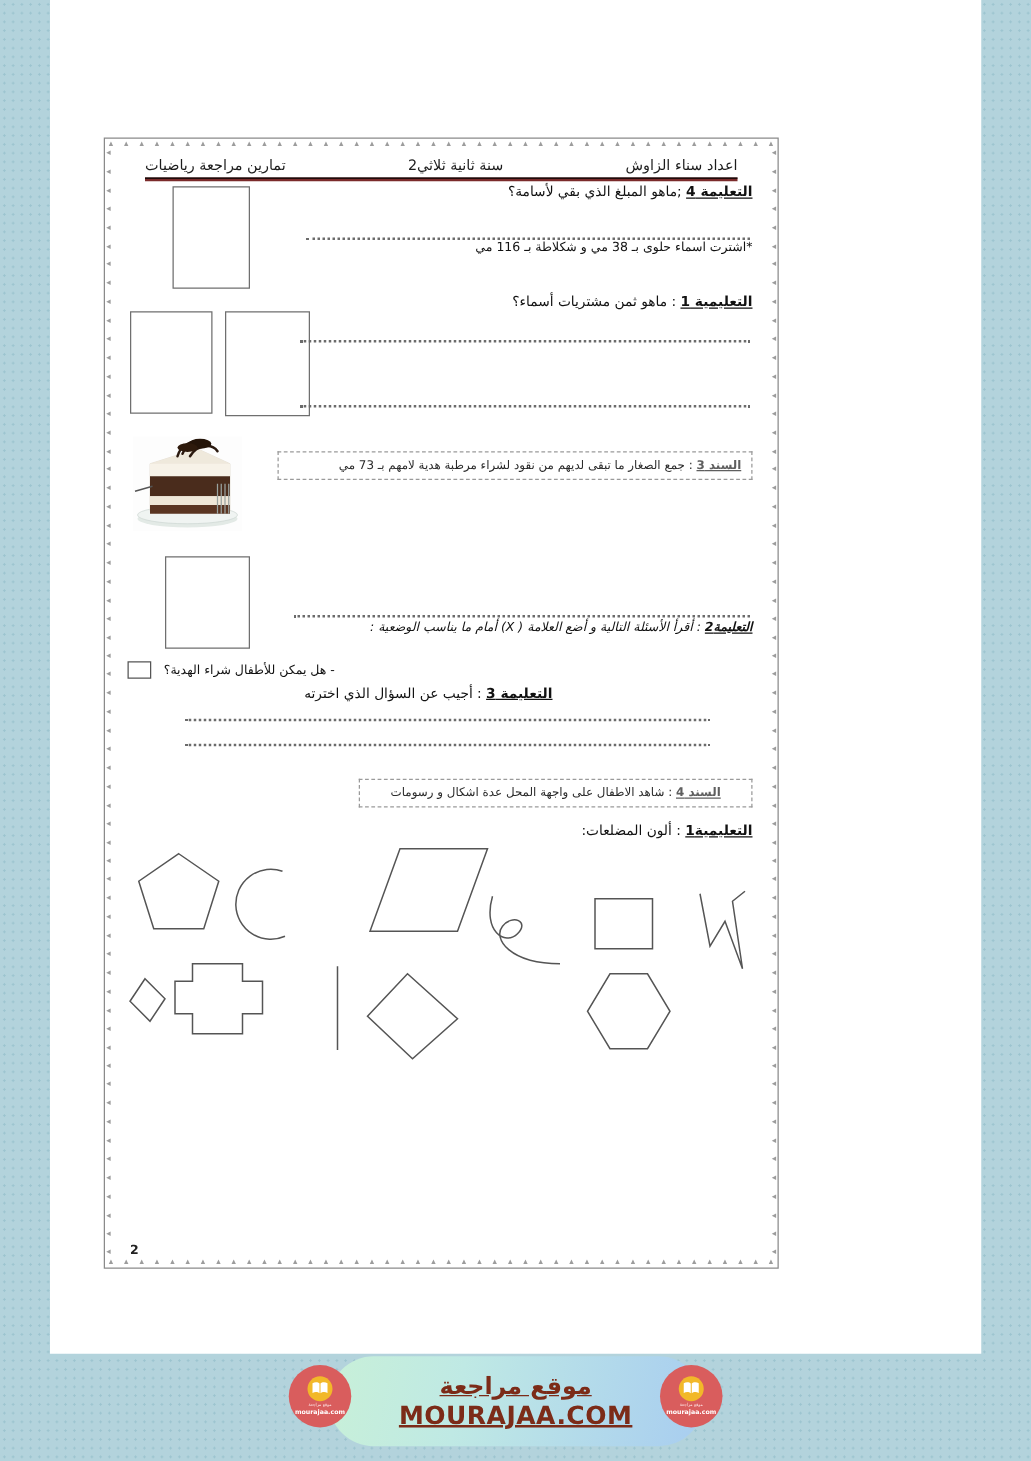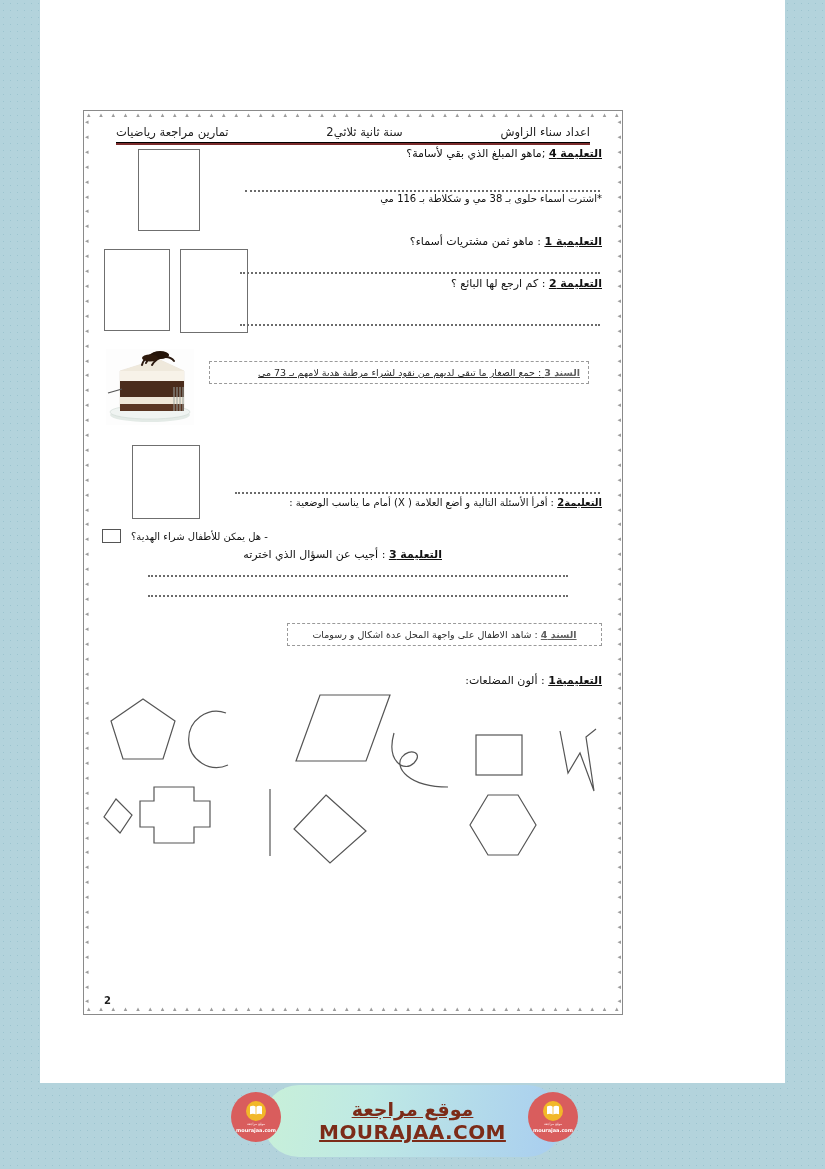--- a/index.html
+++ b/index.html
@@ -510,24 +510,20 @@
 
     <div style="position:relative; height:110px;">
       <div class="ansbox" style="position:absolute; left:2px; top:14px; width:66px; height:82px;"></div>
       <div class="ansbox" style="position:absolute; left:78px; top:14px; width:68px; height:84px;"></div>
 
       <div class="task-line" style="position:absolute; right:2px; top:0px; width:340px;">
         <span class="task-label">التعليمية 1</span>
         <span>: ماهو ثمن مشتريات أسماء؟</span>
       </div>
       <div class="dotline" style="position:absolute; right:2px; top:30px; width:360px;"></div>
-      <div class="task-line" style="position:absolute; right:2px; top:42px; width:340px;">
-        <span class="task-label">التعليمة 2</span>
-        <span>: كم ارجع لها  البائع ؟</span>
-      </div>
       <div class="dotline" style="position:absolute; right:2px; top:82px; width:360px;"></div>
     </div>
 
     <div style="position:relative; height:86px; margin-top:4px;">
       <div class="cake" style="position:absolute; left:4px; top:0px;">
         <svg width="88" height="76" viewBox="0 0 88 76">
           <rect x="0" y="0" width="88" height="76" fill="#fdfdfd"></rect>
           <ellipse cx="44" cy="66" rx="40" ry="7" fill="#e3eae6"></ellipse>
           <ellipse cx="44" cy="63" rx="40" ry="7" fill="#f0f4f2" stroke="#cfd8d4" stroke-width="0.6"></ellipse>
           <polygon points="14,60 14,22 52,10 78,22 78,60" fill="#f4efe6"></polygon>
@@ -546,30 +542,30 @@
           <ellipse cx="44" cy="9" rx="8" ry="3.5" fill="#2e1a0c"></ellipse>
           <g stroke="#9aa3a0" stroke-width="1" fill="none">
             <path d="M68 38 L68 62"></path>
               <path d="M71 38 L71 62"></path>
               <path d="M74 38 L74 62"></path>
             <path d="M77 38 L77 62"></path>
           </g>
           <path d="M2 44 L16 40" stroke="#555" stroke-width="1.2" fill="none"></path>
         </svg>
       </div>
-      <div class="sanad" style="position:absolute; right:15px; top:12px; width:380px;text-decoration:underline;">
+      <div class="sanad" style="position:absolute; right:2px; top:12px; width:380px;">
         <span class="sanad-label">السند 3</span>
         <span>:  جمع الصغار ما تبقى لديهم من نقود  لشراء مرطبة هدية  لامهم بـ 73 مي</span>
       </div>
     </div>
 
     <div style="position:relative; height:78px; margin-top:6px;">
       <div class="ansbox" style="position:absolute; left:30px; top:4px; width:68px; height:74px;"></div>
       <div class="dotline" style="position:absolute; right:2px; top:44px; width:365px;"></div>
-      <div class="task-line" style="position:absolute; right:2px; top:56px; width:375px; font-size:10px;">
+      <div class="task-line" style="position:absolute; right:2px; top:56px; width:375px; font-size:10px;font-style:italic;">
         <span class="task-label">التعليمة2</span>
         <span>: أقرأ الأسئلة التالية و أضع العلامة ( X) أمام ما يناسب الوضعية :</span>
       </div>
     </div>
 
     <div style="position:relative; margin-top:10px; padding-right:2px;">
       <div id="checkList" style="width:350px; margin-right:70px;">
           <div class="check-row">
             <div class="q">- هل يمكن للأطفال شراء الهدية؟</div>
             <div class="checkbox"></div>
@@ -583,21 +579,21 @@
 
       <div class="dotline" style="margin-top:14px; width:420px; margin-left:46px;"></div>
       <div class="dotline" style="margin-top:18px; width:420px; margin-left:46px;"></div>
     </div>
 
     <div class="sanad" style="margin-top:26px; margin-right:2px; width:315px; margin-left:auto; text-align:center;">
       <span class="sanad-label">السند 4</span>
       <span>: شاهد الاطفال على واجهة المحل عدة اشكال و رسومات</span>
     </div>
 
-    <div style="position:relative; margin-top:28px;">
+    <div style="position:relative; margin-top:12px;">
       <div class="task-line" style="width:200px; margin-left:auto; margin-right:2px;">
         <span class="task-label">التعليمية1</span>
         <span>: ألون المضلعات:</span>
       </div>
 
       <svg class="shapes-svg" width="500" height="180" viewBox="0 0 500 180" style="display:block; margin-top:4px; margin-left:-4px;">
         <g fill="none" stroke="#555" stroke-width="1.2">
 
           <polygon points="45,8 77,30 65,68 25,68 13,30"></polygon>
 

